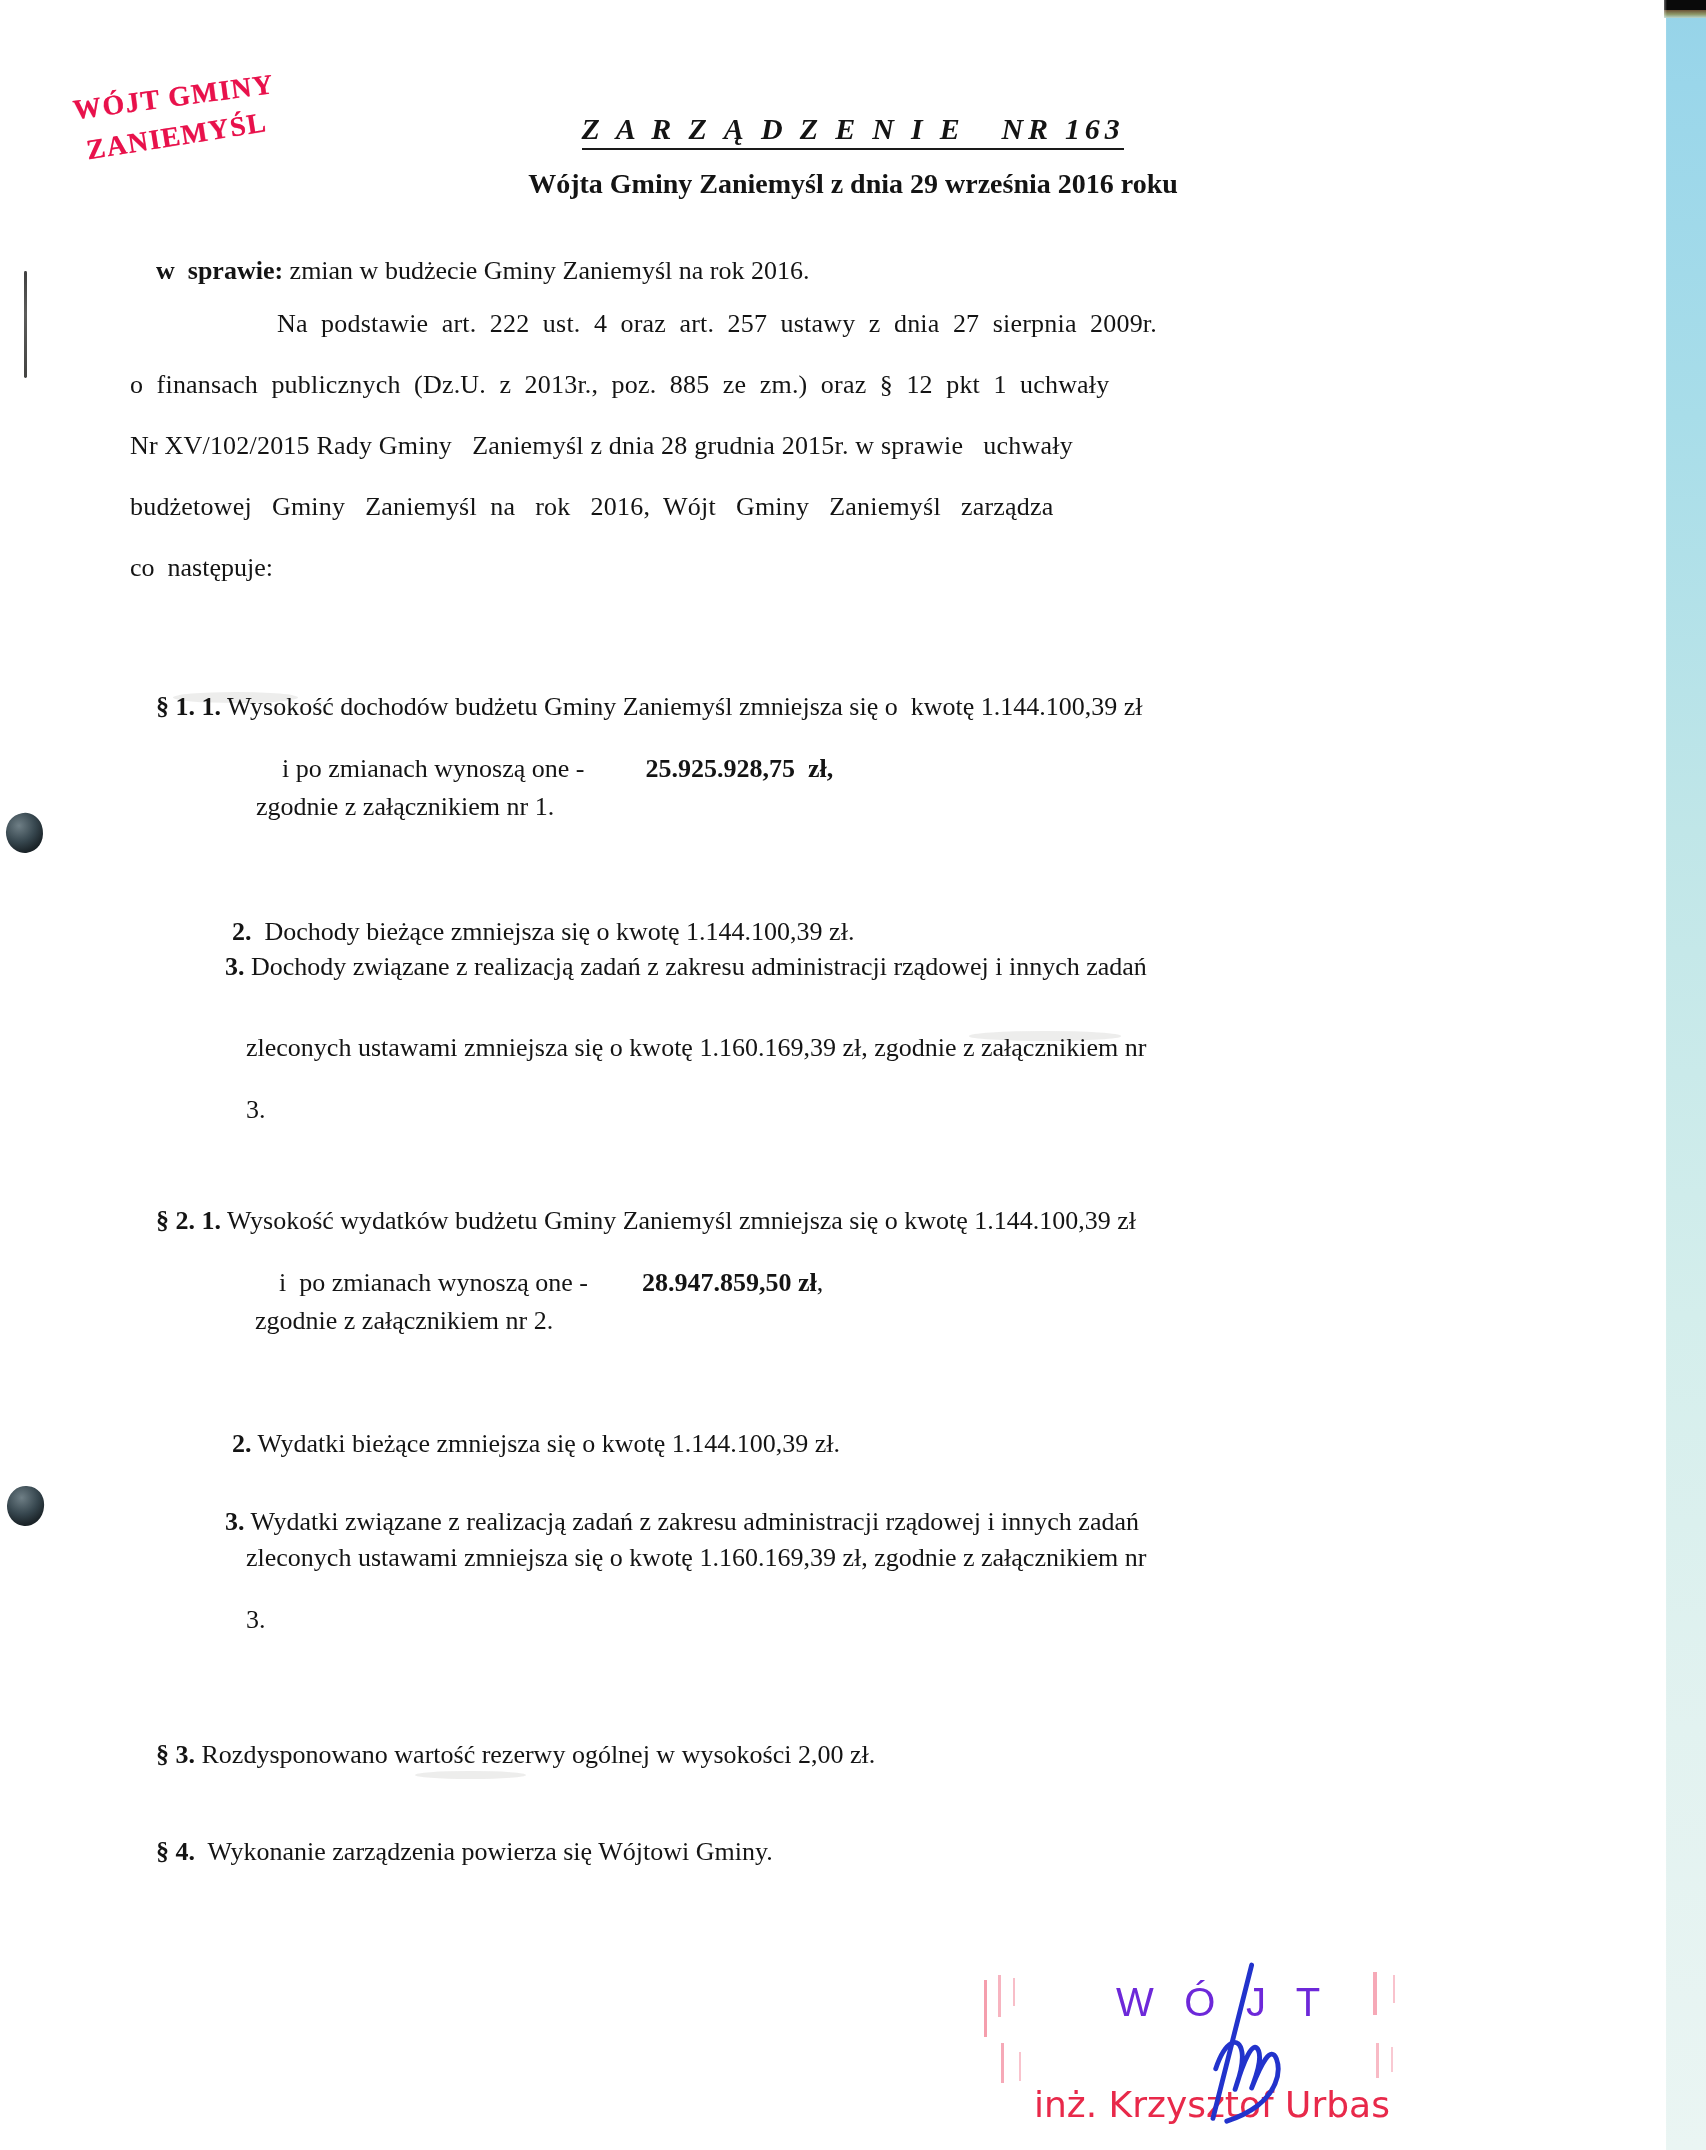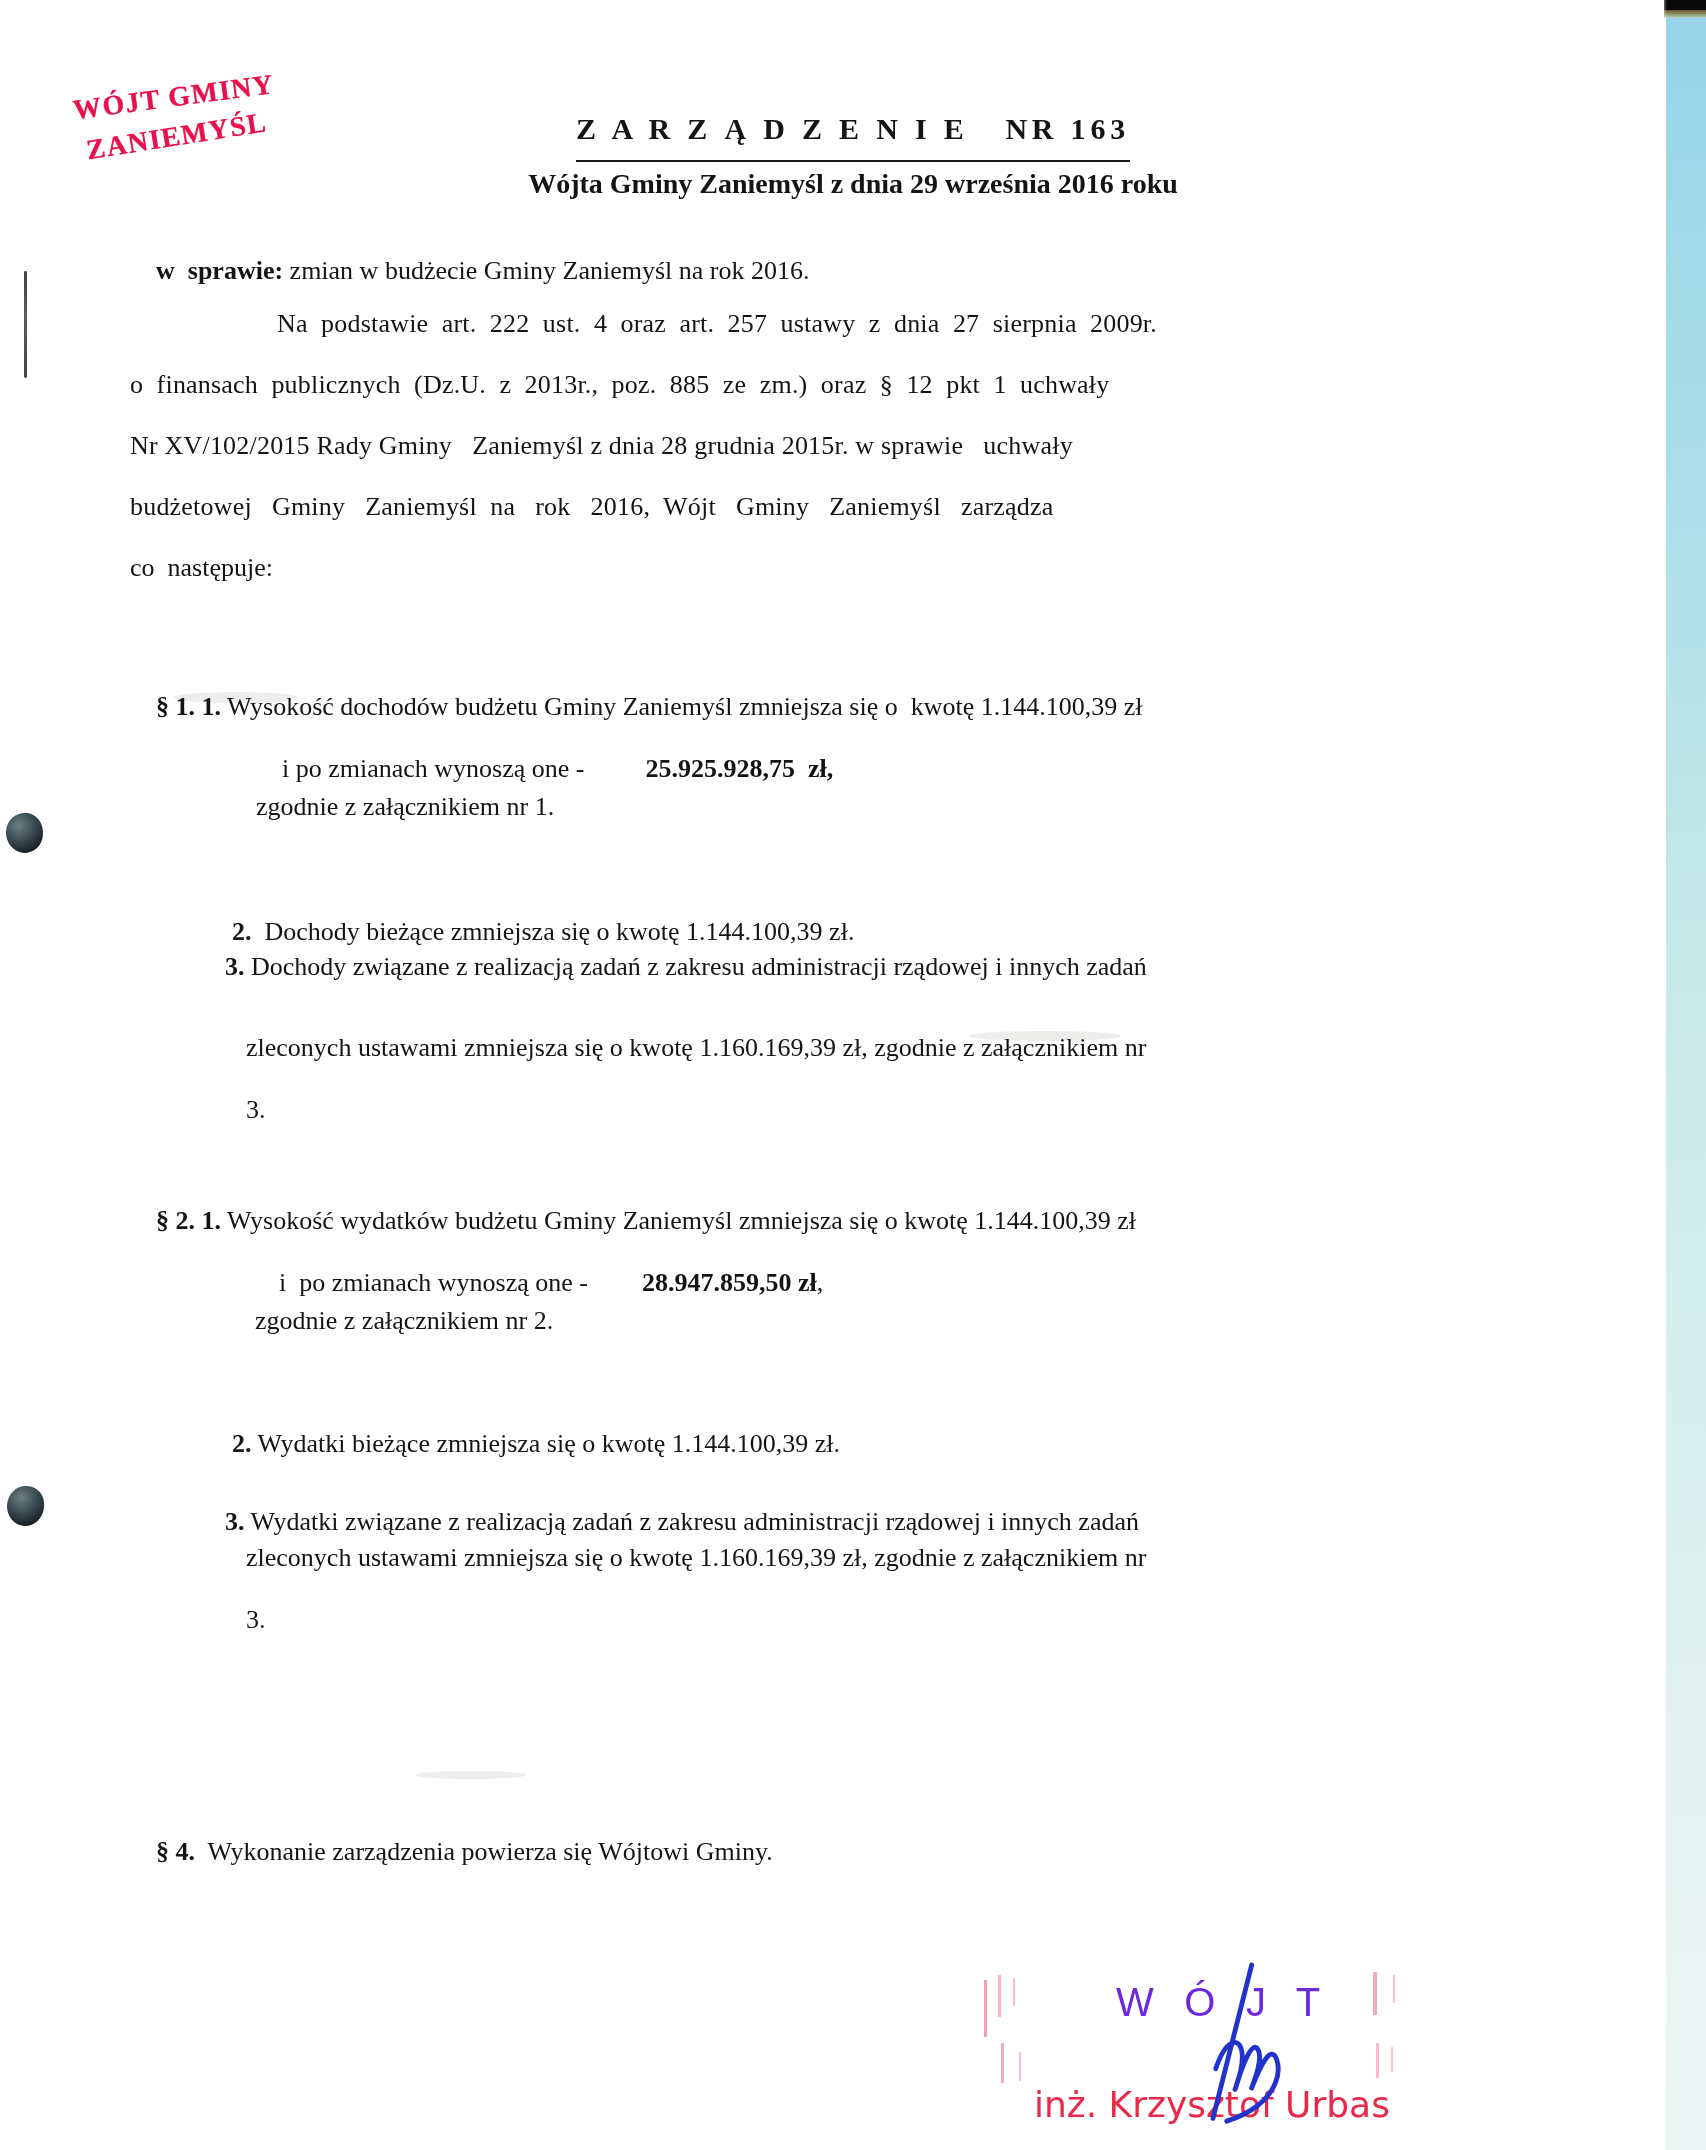--- a/index.html
+++ b/index.html
@@ -109,22 +109,23 @@
     right: 0;
     top: 112px;
     text-align: center;
   }
   #doc-title-text {
     display: inline-block;
     font-size: 30px;
     font-weight: bold;
     letter-spacing: 4.8px;
     border-bottom: 2.8px solid #1a1a1a;
-    padding-bottom: 14px;
+    padding-bottom: 2px;
     white-space: pre;
+    font-style: italic;
   }
   #doc-subtitle {
     position: absolute;
     left: 0;
     right: 0;
     top: 156px;
     text-align: center;
     font-size: 28px;
     font-weight: bold;
     margin-top: 12px;
@@ -211,20 +212,23 @@
   <div class="body-line" style="left:206px; top:1405px;">
     <b>2.</b><span> Wydatki bieżące zmniejsza się o kwotę 1.144.100,39 zł.</span>
   </div>
 
   <div class="body-line" style="left:199px; top:1483px;">
     <b>3.</b><span> Wydatki związane z realizacją zadań z zakresu administracji rządowej i innych zadań</span>
   </div>
   <div class="body-line" style="left:246px; top:1545px;">zleconych ustawami zmniejsza się o kwotę 1.160.169,39 zł, zgodnie z załącznikiem nr</div>
   <div class="body-line" style="left:246px; top:1607px;">3.</div>
 
+  <div class="body-line" style="left:130px; top:1716px;">
+    <b>§ 3.</b><span> Rozdysponowano wartość rezerwy ogólnej w wysokości 2,00 zł.</span>
+  </div>
   <div class="body-line" style="left:130px; top:1813px;">
     <b>§ 4.</b><span>  Wykonanie zarządzenia powierza się Wójtowi Gminy.</span>
   </div>
 
   <div style="position:absolute; left:958px; top:1965px; width:498px; height:173px;">
 
     <div style="position:absolute; left:26px; top:15px; width:2.8px; height:57px; background:#e8294a; opacity:.45;"></div>
     <div style="position:absolute; left:40px; top:9.7px; width:2.8px; height:42px; background:#e8294a; opacity:.35;"></div>
     <div style="position:absolute; left:55px; top:12.5px; width:2.1px; height:28px; background:#e8294a; opacity:.30;"></div>
     <div style="position:absolute; left:43px; top:78px; width:2.8px; height:40px; background:#e8294a; opacity:.40;"></div>

